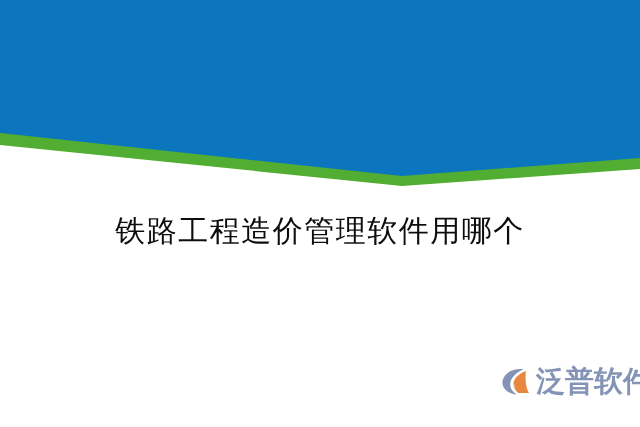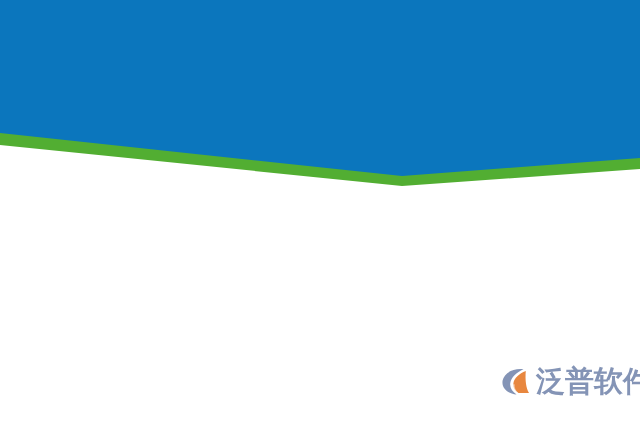--- a/index.html
+++ b/index.html
@@ -110,20 +110,23 @@
 
   <div class="header-banner">
     <svg viewBox="0 0 640 200" xmlns="http://www.w3.org/2000/svg" aria-hidden="true">
 
       <polygon points="0,0 640,0 640,169 402,186 0,145" fill="#52AE32"></polygon>
 
       <polygon points="0,0 640,0 640,158 402,176 0,133" fill="#0B76BD"></polygon>
     </svg>
   </div>
 
+  <div class="title-block">
+    <span class="page-title">铁路工程造价管理软件用哪个</span>
+  </div>
 
   <div class="logo">
     <div class="logo-row">
       <span class="logo-mark">
         <svg viewBox="0 0 33 29" xmlns="http://www.w3.org/2000/svg" aria-hidden="true">
 
           <path d="M22.5 2.2 C12.0 1.0 3.0 6.0 1.6 13.6 C0.4 20.6 6.2 26.6 15.6 27.6
                    C11.0 24.4 8.6 20.4 9.3 16.0 C10.1 10.2 15.4 5.6 22.5 2.2 Z" fill="#8494B6"></path>
 
           <path d="M24.8 4.0 C18.0 6.6 13.2 11.0 12.4 16.3 C11.8 20.2 13.6 23.6 17.2 26.0

